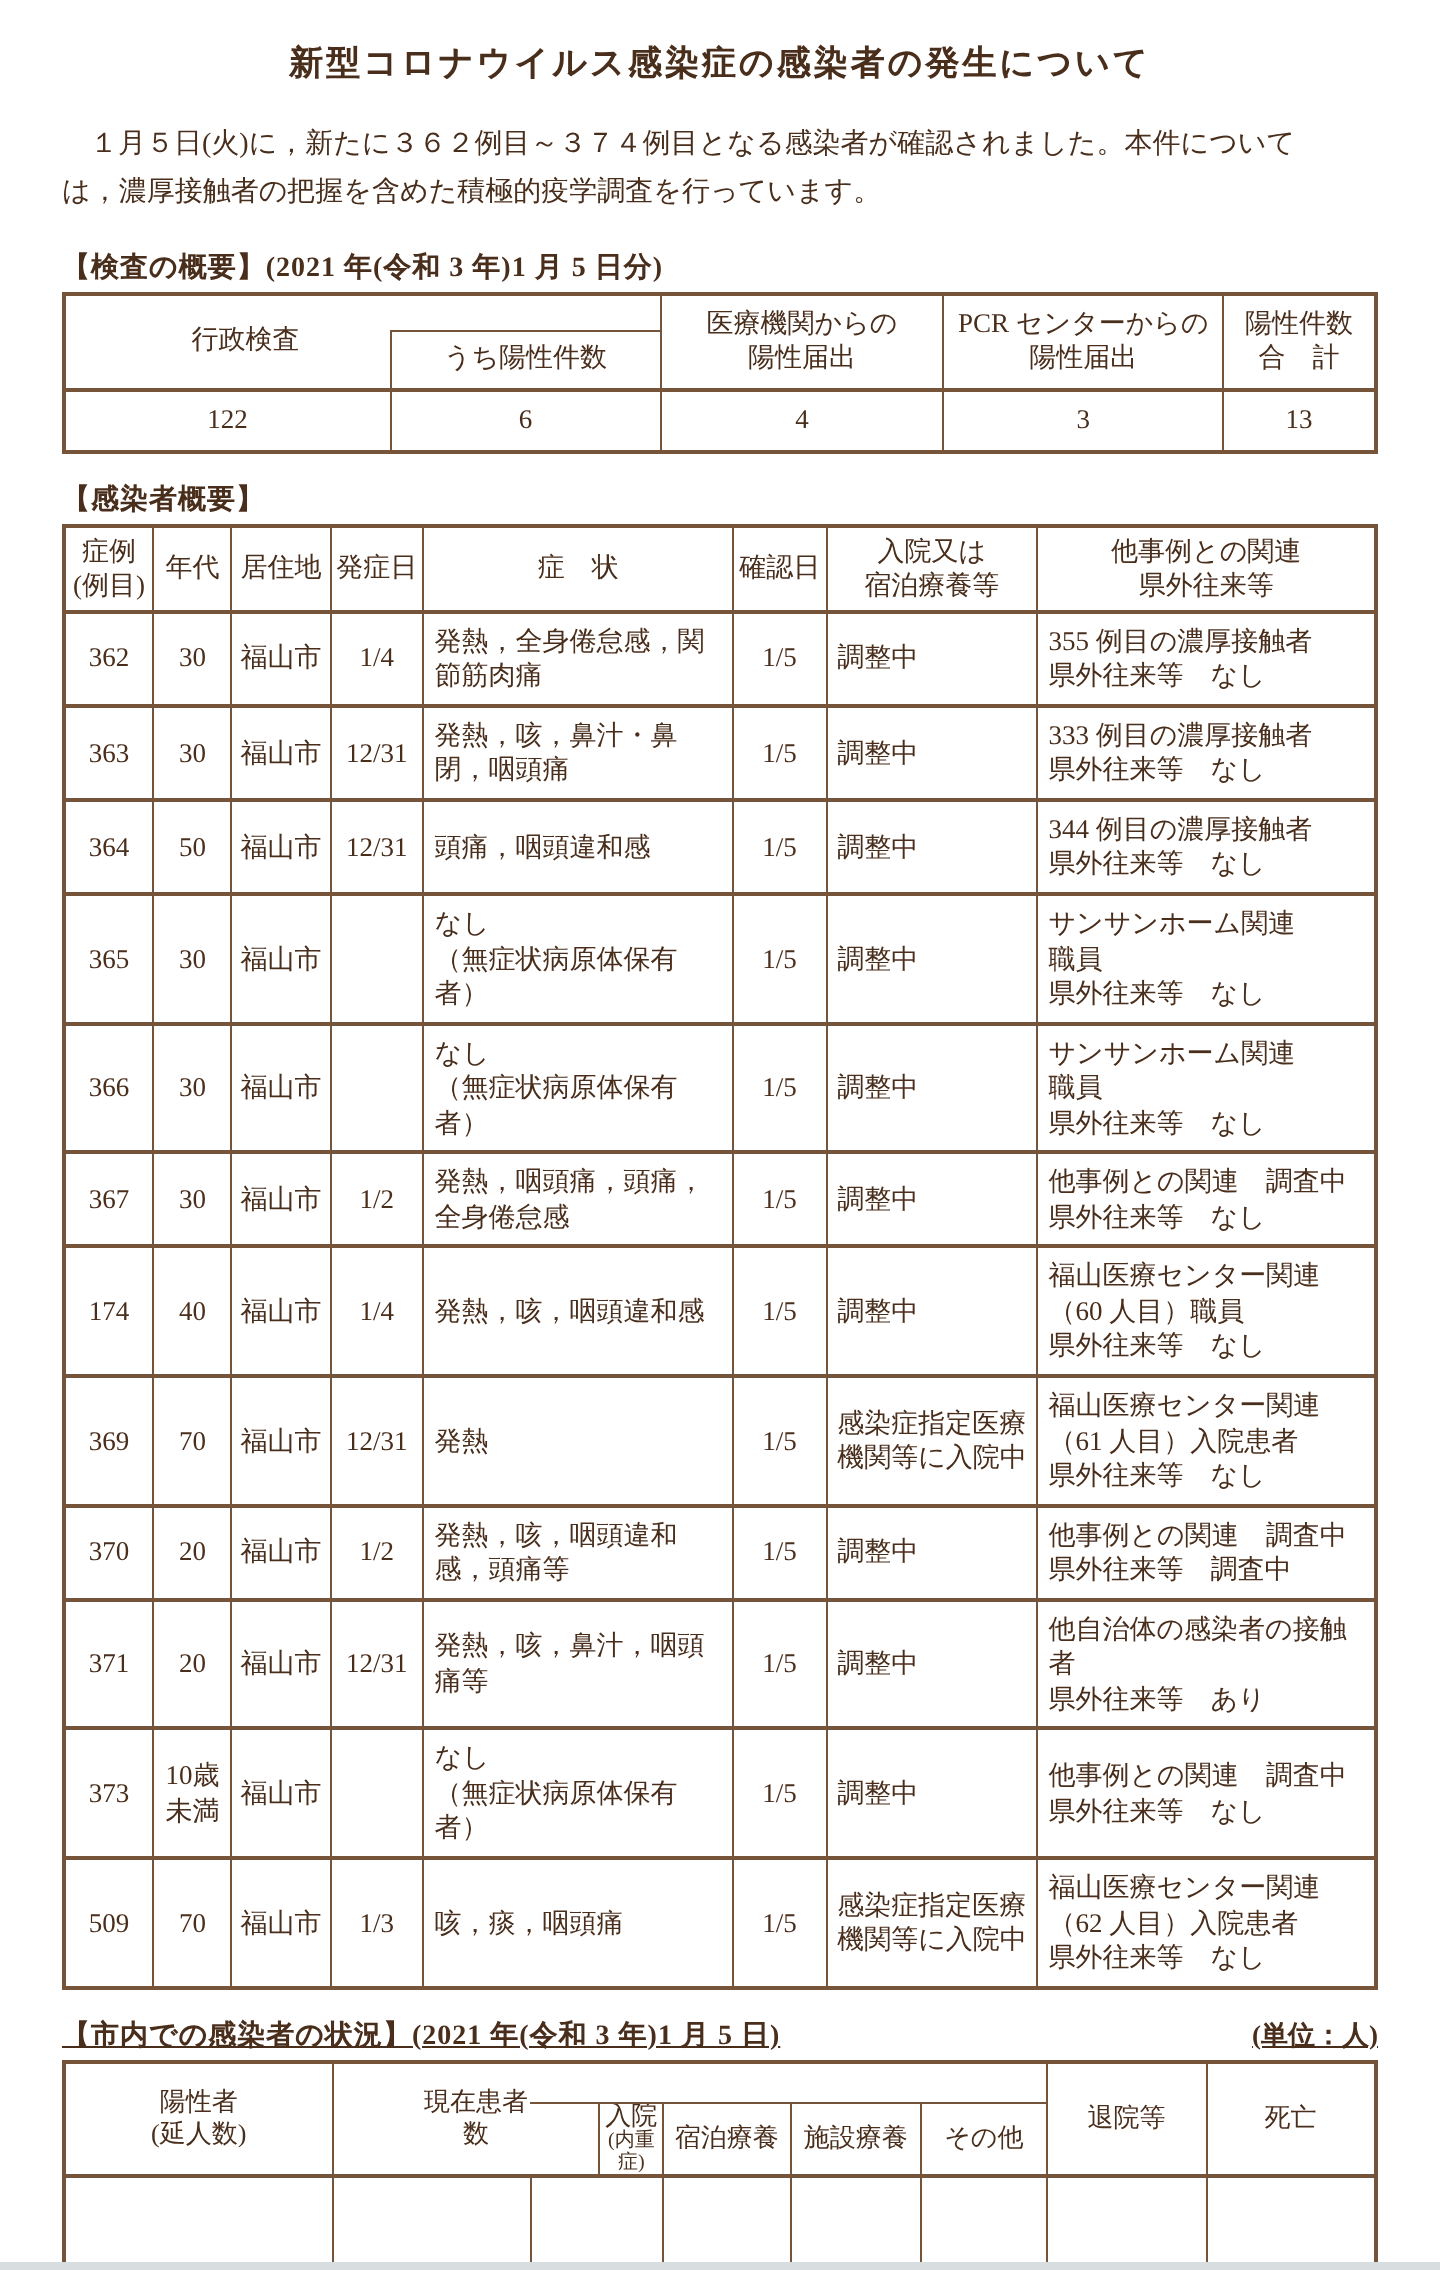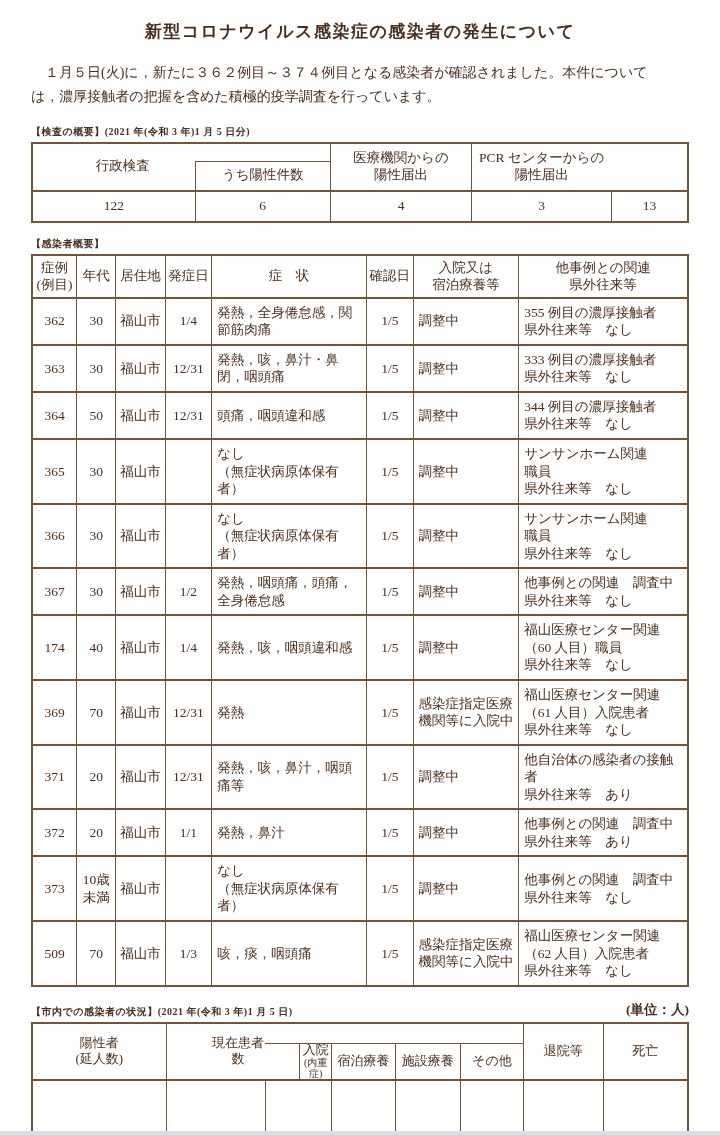--- a/index.html
+++ b/index.html
@@ -17,23 +17,23 @@
 
   .title{
     font-size:17px;font-weight:bold;text-align:center;
     letter-spacing:1.5px;margin:6px 0 18px 0;
   }
   .intro{
     font-size:14px;line-height:1.7;margin:0 0 16px 0;
     white-space:pre-line;
   }
   .sec{
-    font-size:10px;font-weight:bold;margin:14px 0 3px 0;letter-spacing:0.5px;
-  }
-  .sec-row{display:flex;justify-content:space-between;align-items:flex-end;margin-top:14px;margin-bottom:3px;}
+    font-size:14px;font-weight:bold;margin:14px 0 3px 0;letter-spacing:0.5px;
+  }
+  .sec-row{display:flex;justify-content:space-between;align-items:flex-end;margin-top:14px;margin-bottom:3px;text-decoration:underline;}
   .sec-row .sec{margin:0;}
   .unit{font-size:13.5px;font-weight:bold;}
 
   
   .gt{display:grid;border:2px solid var(--bd);width:100%;}
   .cell{
     display:flex;align-items:center;justify-content:center;
     text-align:center;white-space:pre-line;font-size:13.5px;
     line-height:1.25;overflow:hidden;
   }
@@ -105,20 +105,22 @@
   <h2 class="sec">【検査の概要】(2021 年(令和 3 年)1 月 5 日分)</h2>
 
   <div class="gt t1">
     <div class="cell t1-admin">行政検査</div>
     <div class="cell t1-strip"></div>
     <div class="cell t1-sub bl">うち陽性件数</div>
     <div class="cell t1-med bl">医療機関からの
 陽性届出</div>
     <div class="cell t1-pcr bl">PCR センターからの
 陽性届出</div>
+    <div class="cell t1-tot bl">陽性件数
+合　計</div>
     <div class="cell t1-d1 bt2">122</div>
     <div class="cell t1-d2 bt2 bl">6</div>
     <div class="cell t1-d3 bt2 bl">4</div>
     <div class="cell t1-d4 bt2 bl">3</div>
     <div class="cell t1-d5 bt2 bl">13</div>
   </div>
 
   <h2 class="sec">【感染者概要】</h2>
 
   <table class="t2">
@@ -244,44 +246,44 @@
           <td class="c">福山市</td>
           <td class="c">12/31</td>
           <td class="l">発熱</td>
           <td class="c">1/5</td>
           <td class="l">感染症指定医療機関等に入院中</td>
           <td class="l">福山医療センター関連
 （61 人目）入院患者
 県外往来等　なし</td>
         </tr>
 
+        <tr>
+          <td class="c">370</td>
+          <td class="c">20</td>
+          <td class="c">福山市</td>
+          <td class="c">1/2</td>
+          <td class="l">発熱，咳，咽頭違和感，頭痛等</td>
+          <td class="c">1/5</td>
+          <td class="l">調整中</td>
+          <td class="l">他事例との関連　調査中
+県外往来等　調査中</td>
+        </tr>
 
         <tr>
           <td class="c">371</td>
           <td class="c">20</td>
           <td class="c">福山市</td>
           <td class="c">12/31</td>
           <td class="l">発熱，咳，鼻汁，咽頭痛等</td>
           <td class="c">1/5</td>
           <td class="l">調整中</td>
           <td class="l">他自治体の感染者の接触者
 県外往来等　あり</td>
         </tr>
 
-        <tr>
-          <td class="c">372</td>
-          <td class="c">20</td>
-          <td class="c">福山市</td>
-          <td class="c">1/1</td>
-          <td class="l">発熱，鼻汁</td>
-          <td class="c">1/5</td>
-          <td class="l">調整中</td>
-          <td class="l">他事例との関連　調査中
-県外往来等　あり</td>
-        </tr>
 
         <tr>
           <td class="c">373</td>
           <td class="c">10歳
 未満</td>
           <td class="c">福山市</td>
           <td class="c"></td>
           <td class="l">なし
 （無症状病原体保有者）</td>
           <td class="c">1/5</td>

